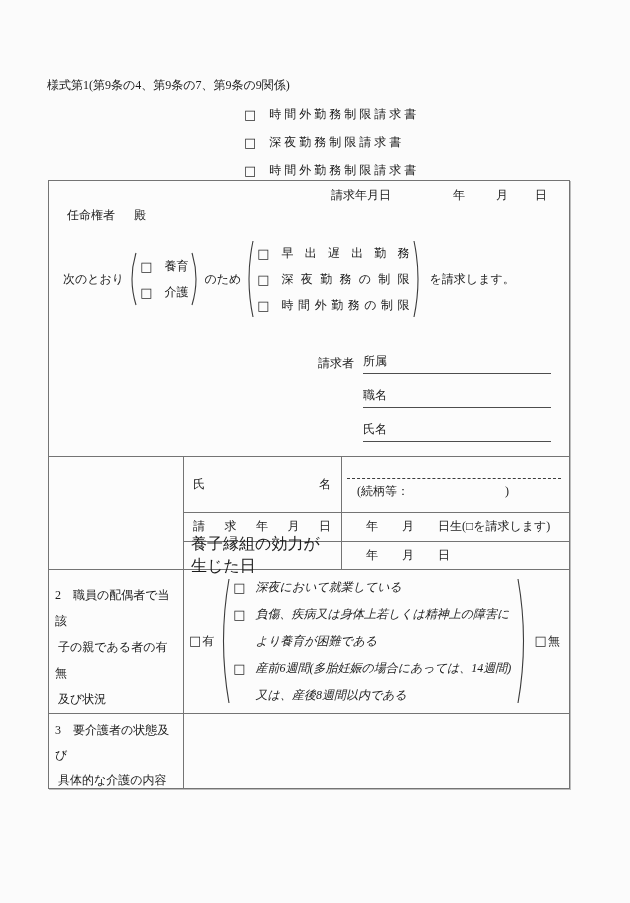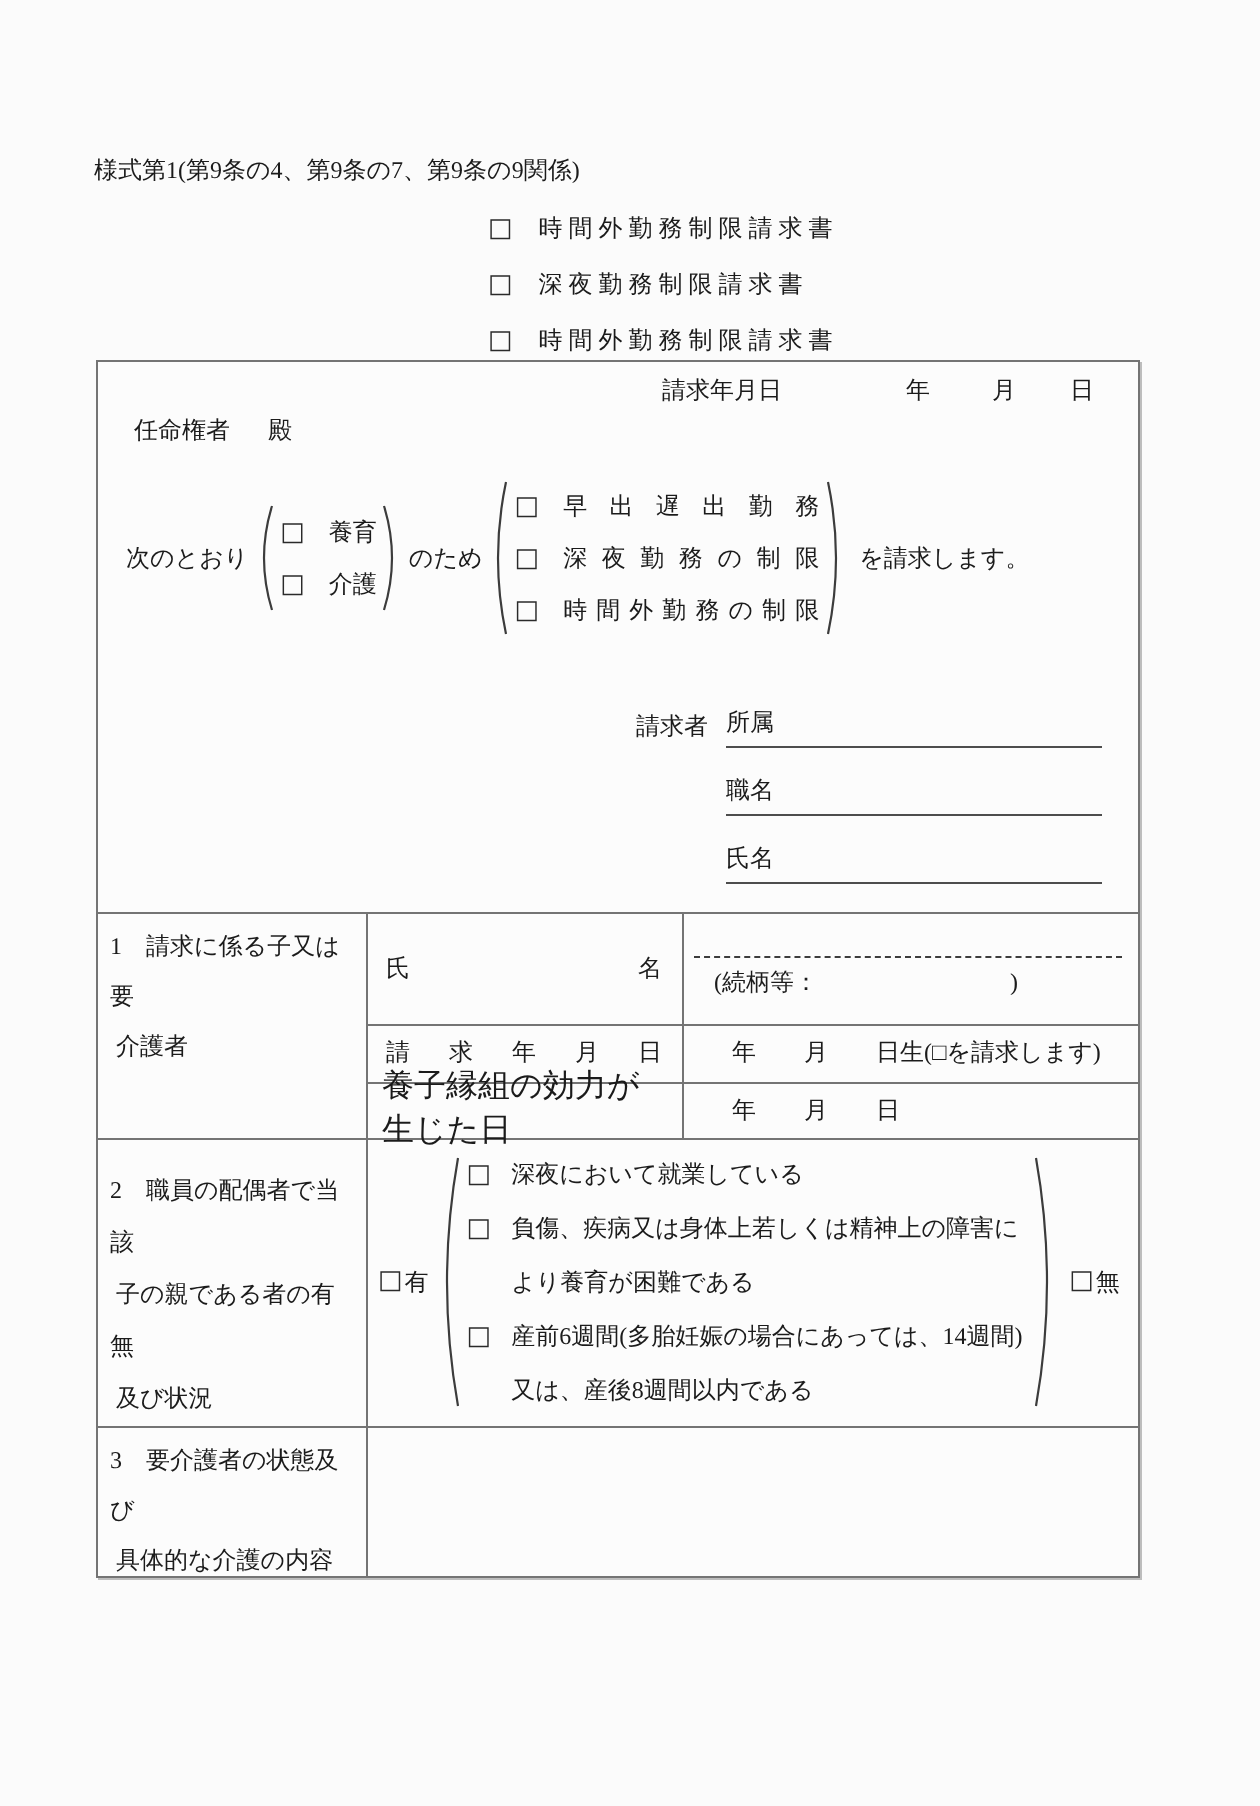--- a/index.html
+++ b/index.html
@@ -61,21 +61,21 @@
   .c-row2label .prewrap{line-height:26px;padding-top:8px;}
   .c-row3label{left:0;top:532px;width:134px;height:75px;}
   .c-row3val{left:134px;top:532px;width:386px;height:75px;}
 
   .c-row2val{left:134px;top:388px;width:386px;height:144px;display:flex;align-items:center;padding-left:6px;}
   .yesno{display:flex;align-items:center;flex:0 0 auto;}
   .yesno .cb{margin-right:1px;}
   .cond-col{display:flex;flex-direction:column;justify-content:center;}
   .cond-item{display:flex;line-height:27px;}
   .cond-item .cb{margin-right:10px;margin-top:7px;flex:0 0 auto;}
-  .cond-text{width:258px;}
+  .cond-text{width:258px;font-style:italic;}
   .no-box{margin-left:2px;}
 </style>
 </head>
 <body>
 
 <div class="page">
 
   <div class="form-number">様式第1(第9条の4、第9条の7、第9条の9関係)</div>
 
   <div class="title-options">
@@ -163,24 +163,20 @@
     </div>
 
     <div class="hl" style="left:0;top:275px;width:520px;"></div>
     <div class="hl" style="left:134px;top:331px;width:386px;"></div>
     <div class="hl" style="left:134px;top:360px;width:386px;"></div>
     <div class="hl" style="left:0;top:388px;width:520px;"></div>
     <div class="hl" style="left:0;top:532px;width:520px;"></div>
     <div class="vl" style="left:134px;top:275px;height:332px;"></div>
     <div class="vl" style="left:292px;top:275px;height:113px;"></div>
 
-    <div class="cell c-row1label rowlabel">
-      <div class="prewrap">1　請求に係る子又は要
- 介護者</div>
-    </div>
     <div class="cell c-namelabel">
       <div class="justify">氏名</div>
     </div>
     <div class="cell c-nameval">
       <div class="dashed-line"></div>
       <div class="kin-note">(続柄等：　　　　　　　　)</div>
     </div>
     <div class="cell c-birthlabel">
       <div class="justify">請求年月日</div>
     </div>

